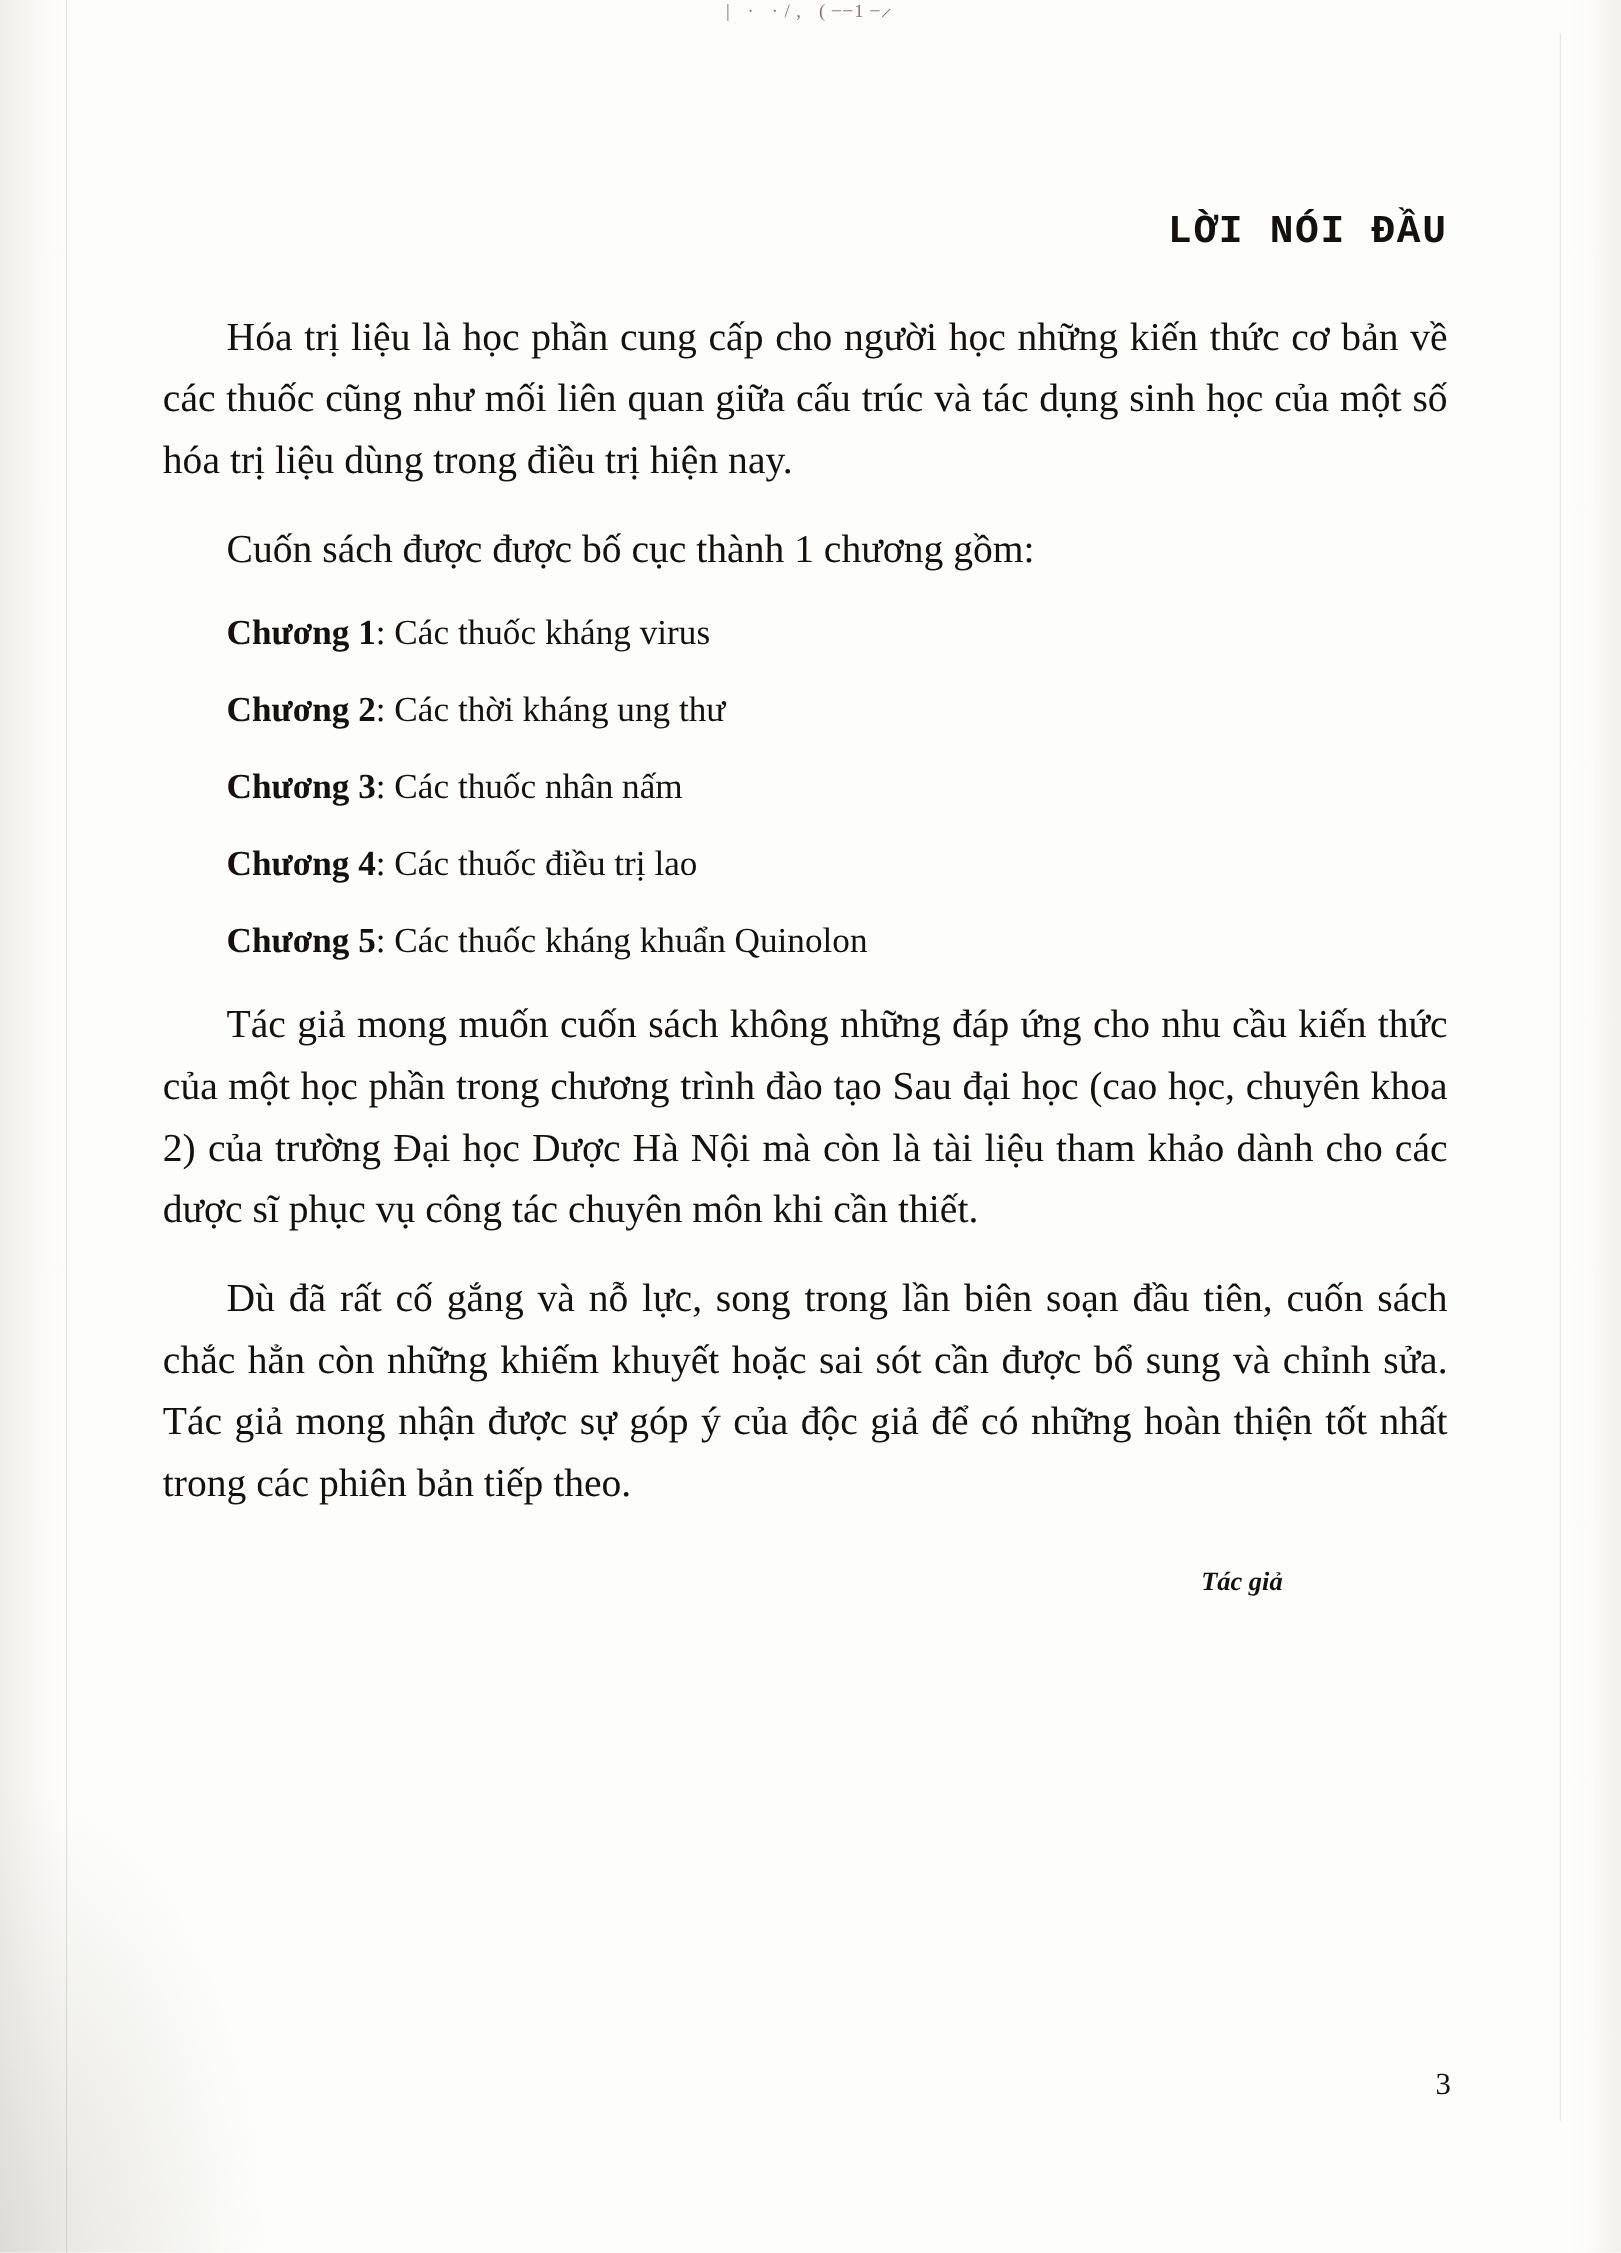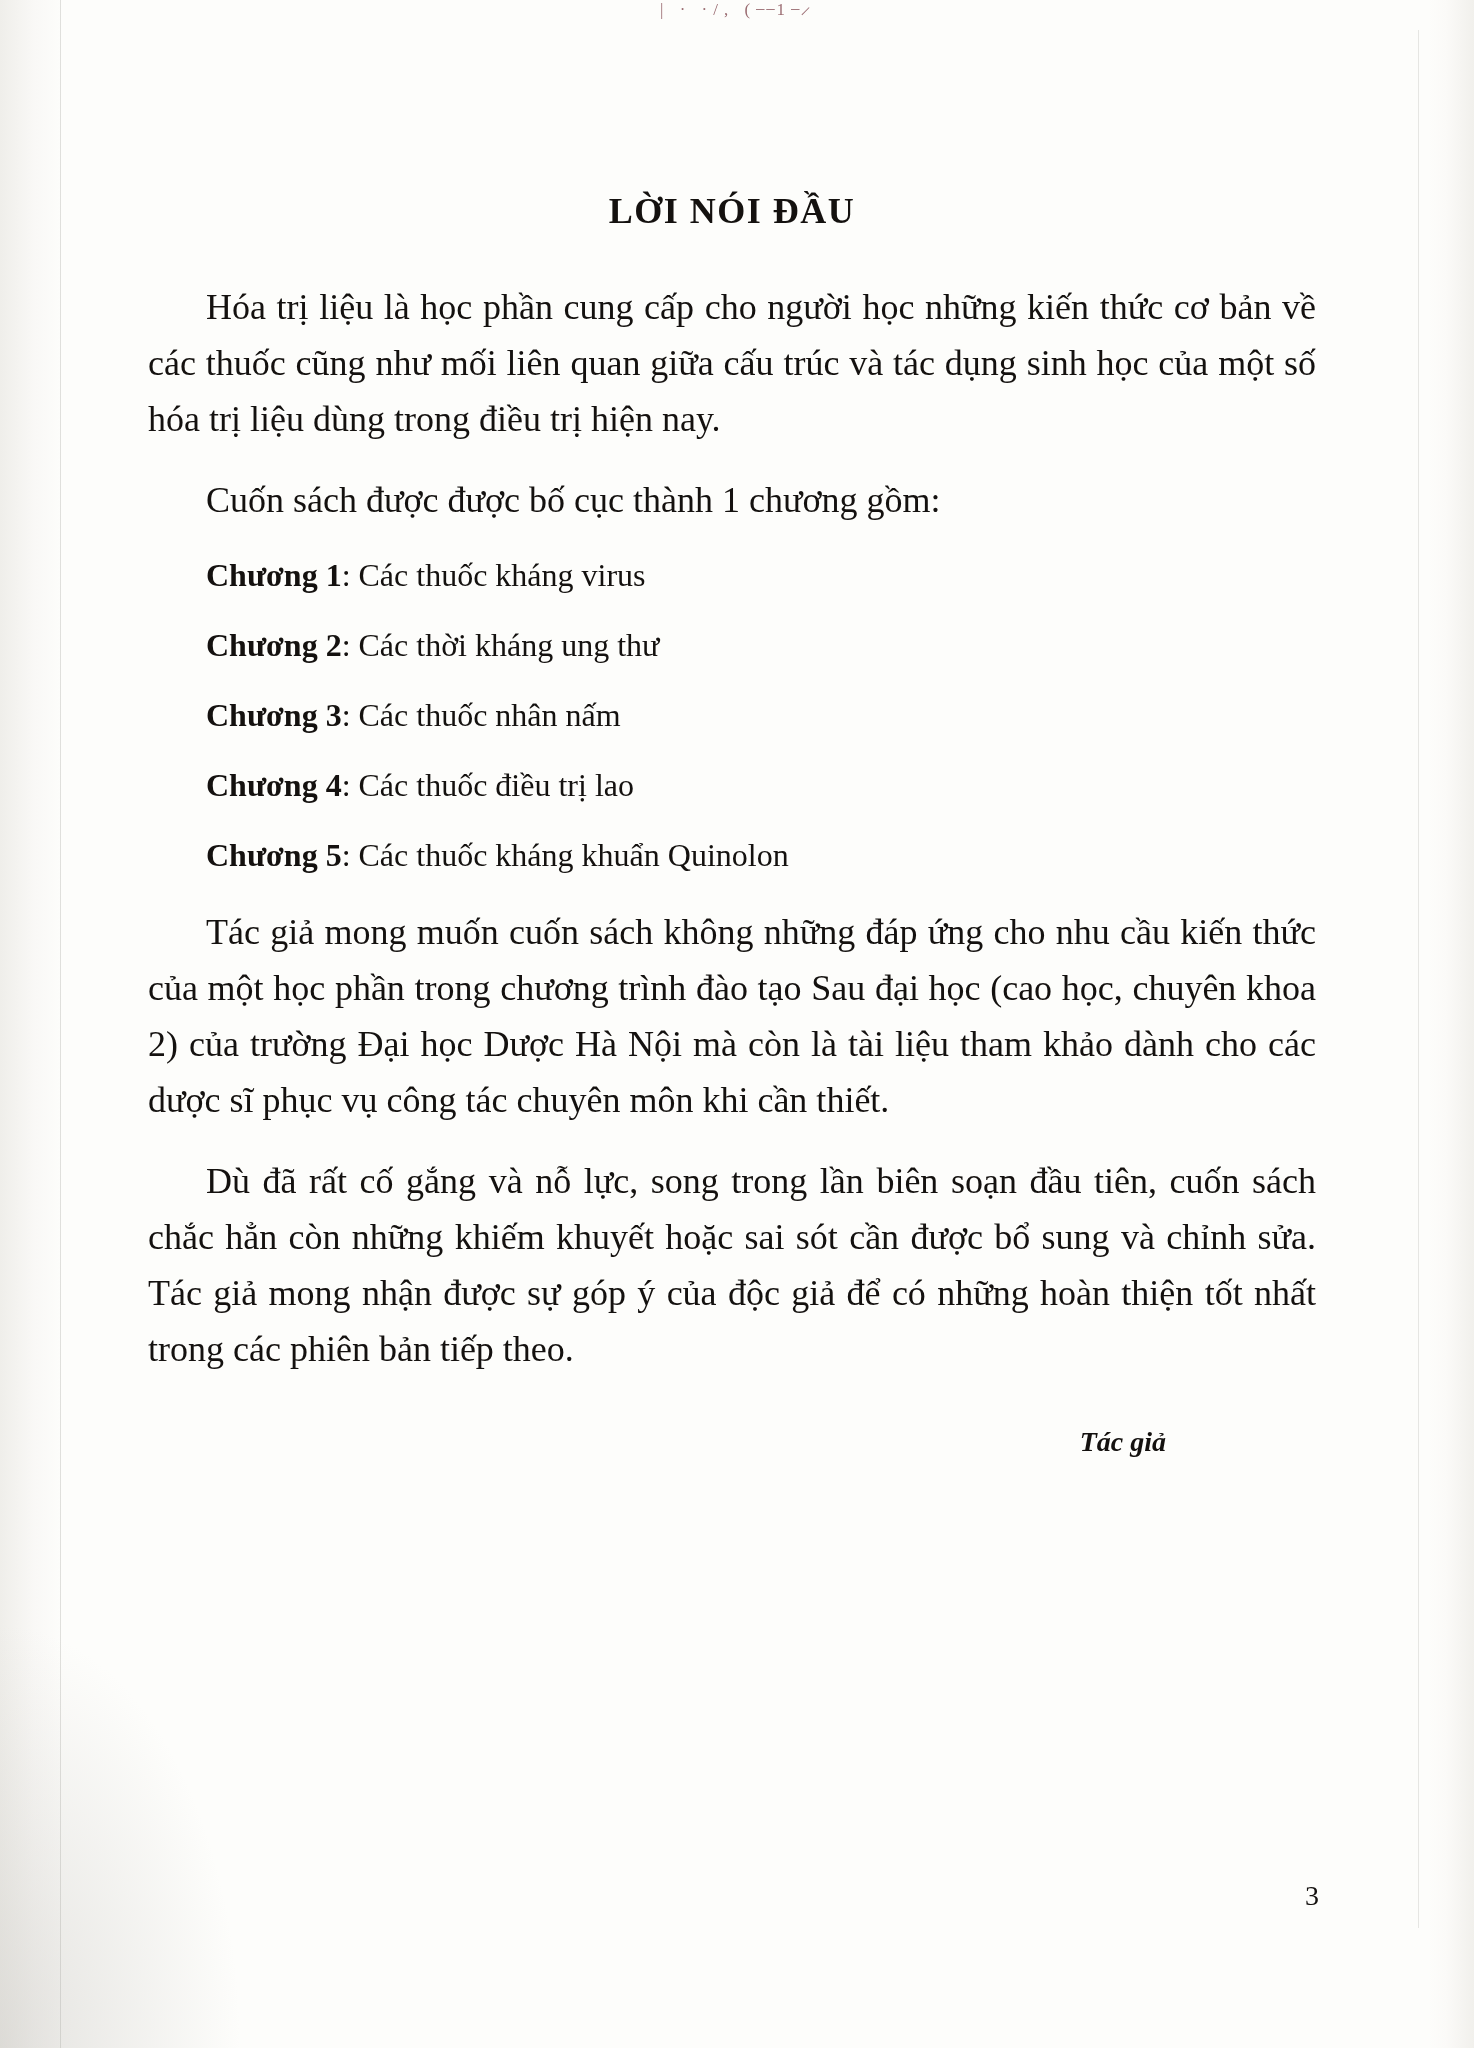--- a/index.html
+++ b/index.html
@@ -79,23 +79,23 @@
     top: 0;
     width: 1168px;
     height: 2048px;
   }
 
   h1.doc-title {
     margin: 0;
     padding-top: 190px;
     font-size: 36px;
     font-weight: 700;
-    text-align: center;
+    text-align: right;
     letter-spacing: 1.5px;
-    font-family: Liberation Serif, serif;
+    font-family: Liberation Mono, monospace;
   }
 
   p.para {
     margin: 0;
     padding-top: 26px;
     font-size: 36px;
     line-height: 1.55;
     text-align: justify;
     text-indent: 58px;
     font-family: Liberation Serif, serif;
@@ -112,21 +112,21 @@
   }
   p.chapter-line .chapter-label {
     font-weight: 700;
   }
 
   .signature {
     margin: 0;
     padding-top: 48px;
     padding-right: 150px;
     text-align: right;
-    font-size: 28px;
+    font-size: 24px;
     font-weight: 700;
     font-style: italic;
     font-family: "Liberation Serif", "DejaVu Serif", serif;
   }
 
   .page-number {
     position: absolute;
     right: 155px;
     top: 1880px;
     font-size: 28px;

